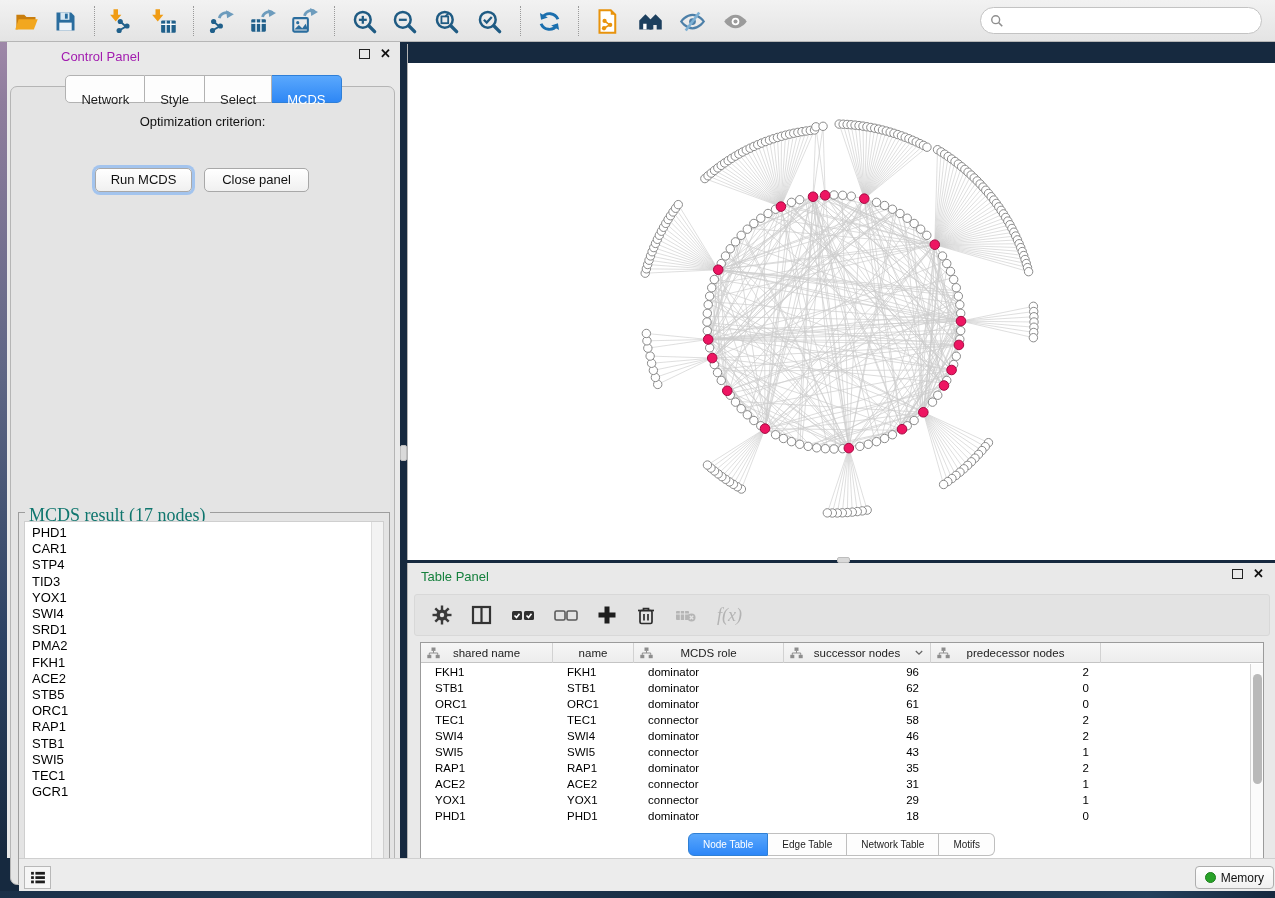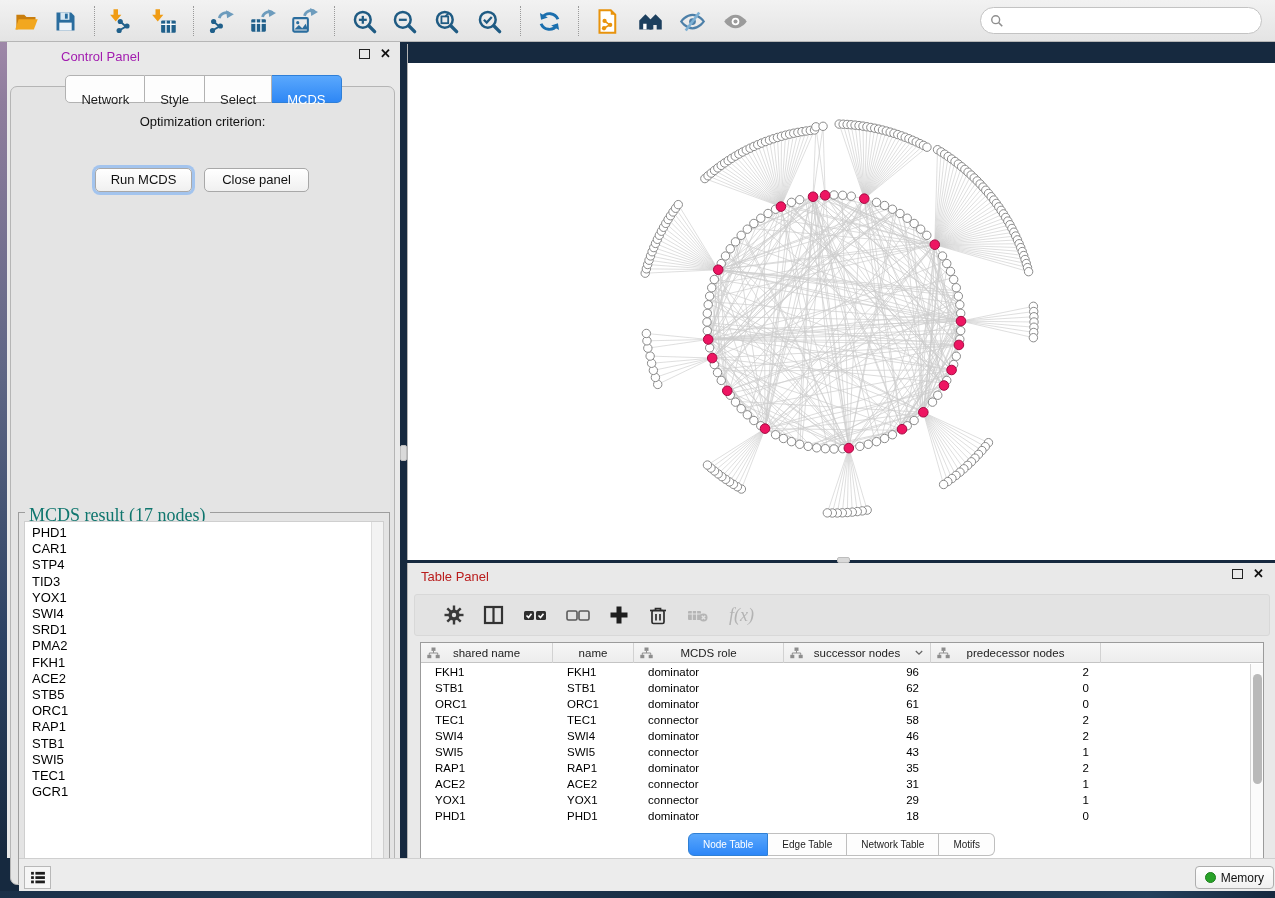--- a/index.html
+++ b/index.html
@@ -63,22 +63,22 @@
   .tl-red { background:#fc5753; border:1px solid #df3834; }
   .tl-yellow { background:#fdbc40; border:1px solid #de9b2d; }
   .tl-green { background:#33c748; border:1px solid #1ea632; }
   .net-title { position:absolute; width:100%; text-align:center; top:3px; font-size:12.5px; color:#222; }
   .net-canvas { position:absolute; left:0; top:19px; width:868px; height:497px; background:#fff; }
   .splitter-v { position:absolute; left:-8px; top:401px; width:7px; height:16px; background:#d9d9d9; border:1px solid #bdbdbd; border-radius:2px; }
   .splitter-h { position:absolute; left:429px; top:513px; width:13px; height:6px; background:#d9d9d9; border:1px solid #bdbdbd; border-radius:2px; }
 
   
   .table-panel { position:absolute; left:407px; top:563px; width:868px; height:295px; background:#e9e9e9; border-left:1px solid #b3b3b3; }
-  .tp-title { position:absolute; left:13px; top:6px; font-size:13px; color:#b91c1c; }
-  .tp-toolbar { position:absolute; left:6px; top:31px; width:856px; height:42px; background:#e3e3e3; border:1px solid #d8d8d8; border-radius:3px; display:flex; align-items:center; padding-left:28px; }
+  .tp-title { position:absolute; left:13px; top:6px; font-size:13px; color:#15803d; }
+  .tp-toolbar { position:absolute; left:6px; top:31px; width:856px; height:42px; background:#e3e3e3; border:1px solid #d8d8d8; border-radius:3px; display:flex; align-items:center; padding-left:16px; }
   .tp-icon { margin-right:17px; display:flex; align-items:center; justify-content:center; }
   .fx { font-family:"Liberation Serif",serif; font-style:italic; font-size:18px; color:#b3b3b3; margin-left:2px; }
   .dtable { position:absolute; left:12px; top:79px; width:844px; height:235px; background:#fff; border:1px solid #9b9b9b; }
   .dtable-header { position:absolute; left:0; top:0; right:0; height:20px; background:linear-gradient(#f6f6f6,#ededed); border-bottom:1px solid #c4c4c4; display:flex; }
   .hcell { position:relative; height:20px; border-right:1px solid #d2d2d2; font-size:11.5px; color:#222; display:flex; align-items:center; justify-content:center; }
   .hcell .tree-ic { position:absolute; left:6px; top:4px; }
   .hcell .sort-ic { position:absolute; right:7px; top:7px; width:8px; height:6px; }
   .dtable-body { position:absolute; left:0; top:21px; right:13px; bottom:0; overflow:hidden; }
   .drow { display:flex; height:16px; }
   .dcell { font-size:11.5px; color:#000; line-height:16px; white-space:nowrap; overflow:hidden; }

